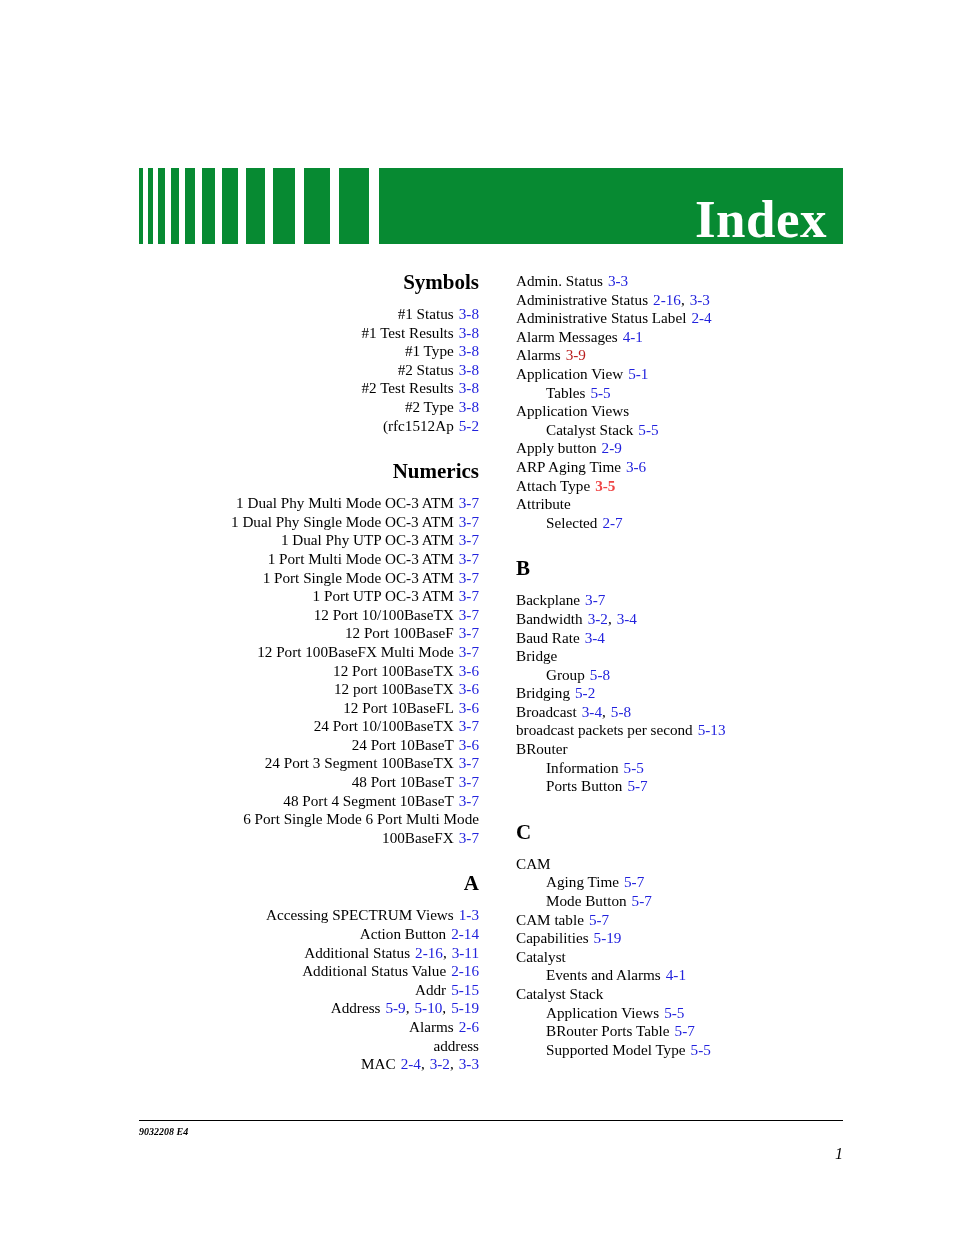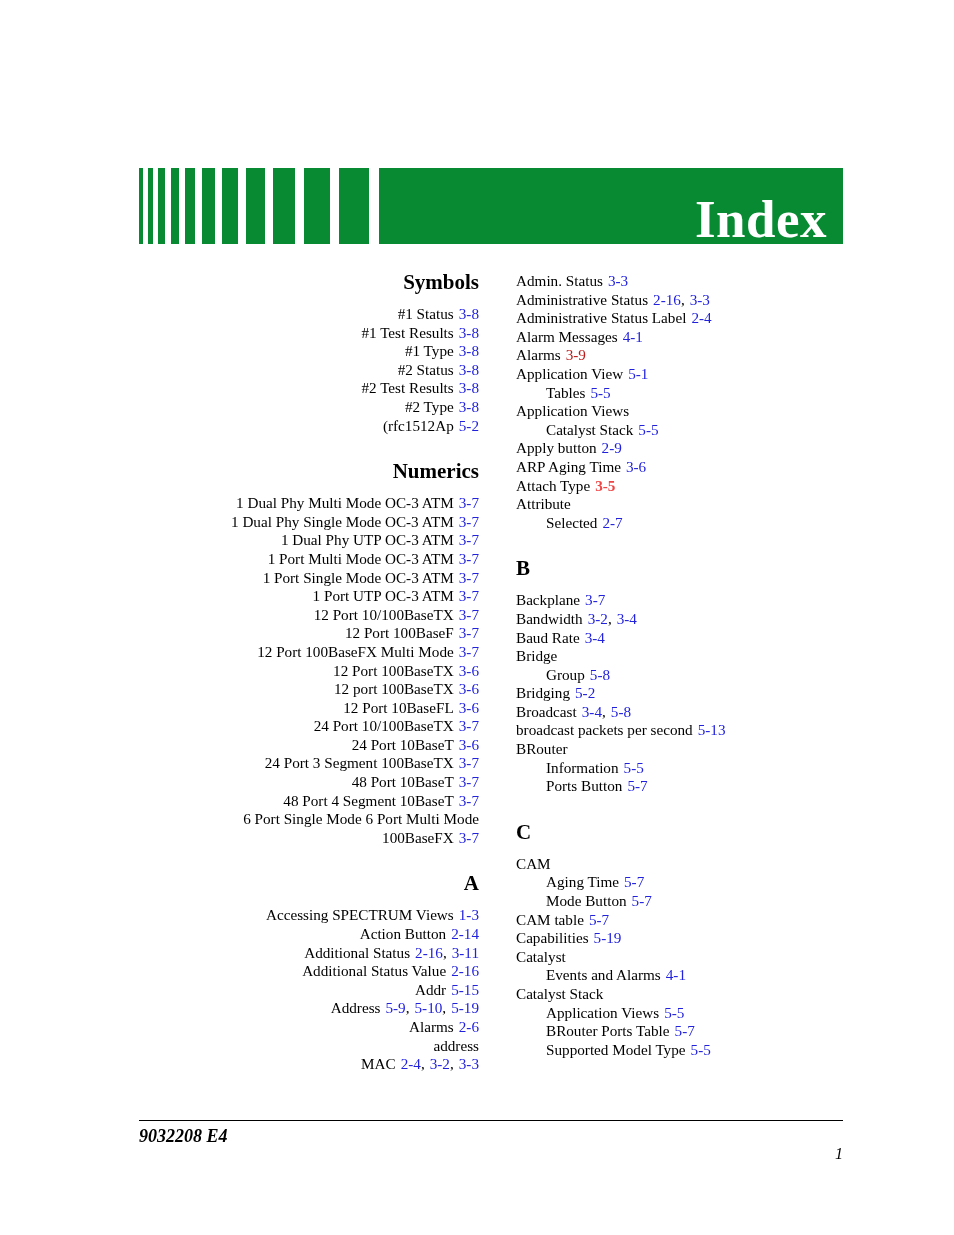--- a/index.html
+++ b/index.html
@@ -100,21 +100,21 @@
     left: 139px;
     top: 1120px;
     width: 704px;
     height: 1px;
     background: #000000;
   }
   .footer-left {
     position: absolute;
     left: 139px;
     top: 1126px;
-    font-size: 18px;
+    font-size: 10px;
     font-style: italic;
     font-weight: bold;
     font-family: "Liberation Serif", "DejaVu Serif", serif;
   }
   .footer-right {
     position: absolute;
     right: 111px;
     top: 1145px;
     font-size: 16px;
     font-style: italic;

